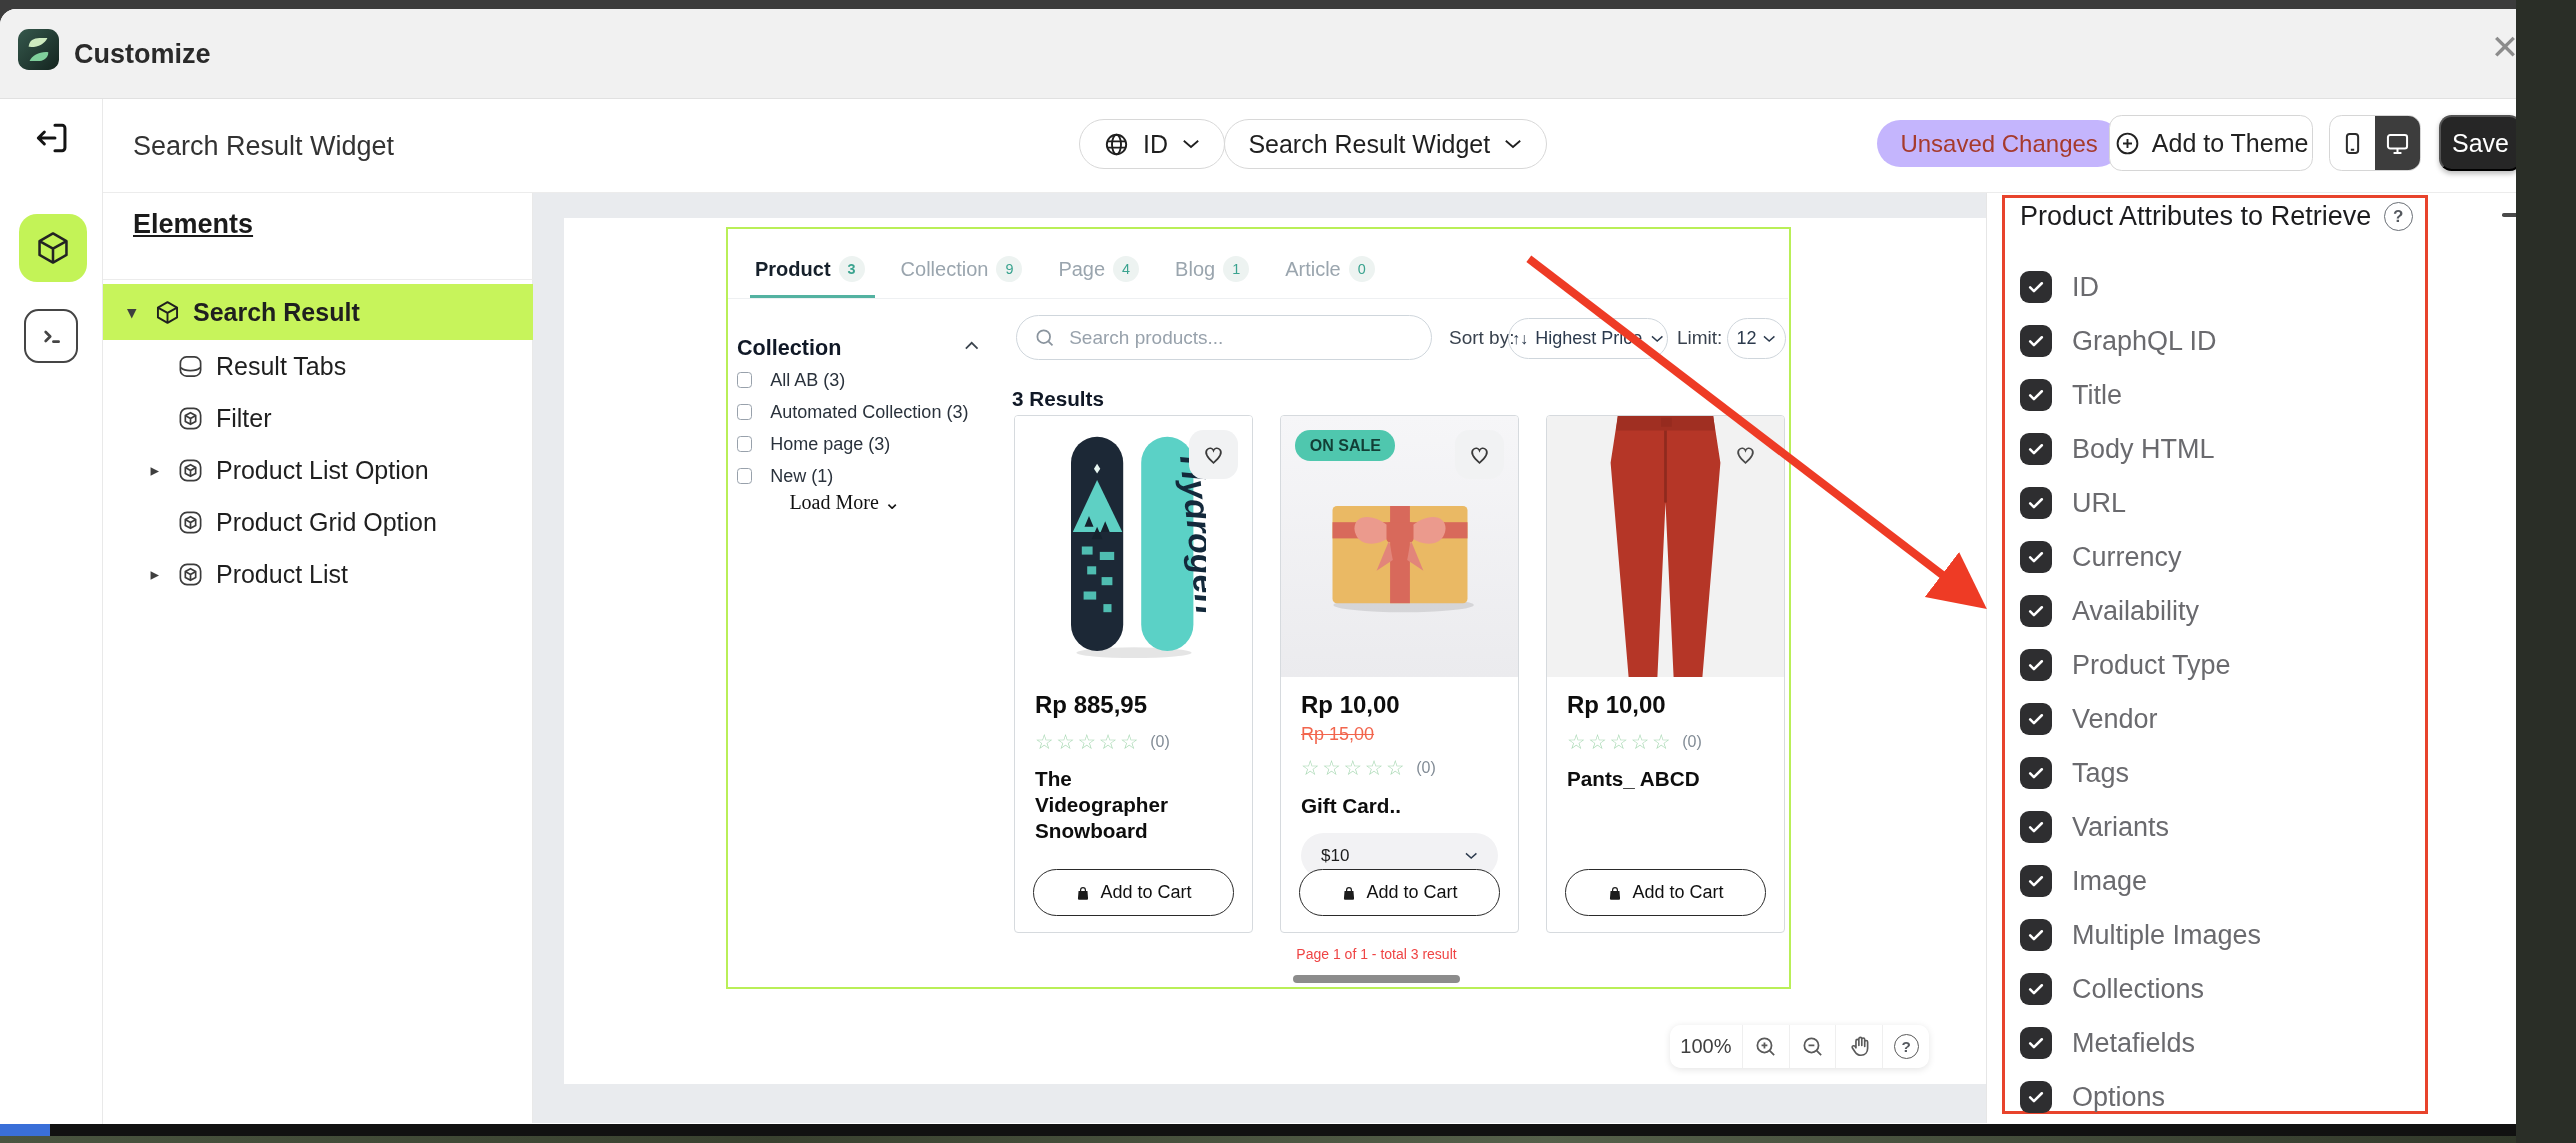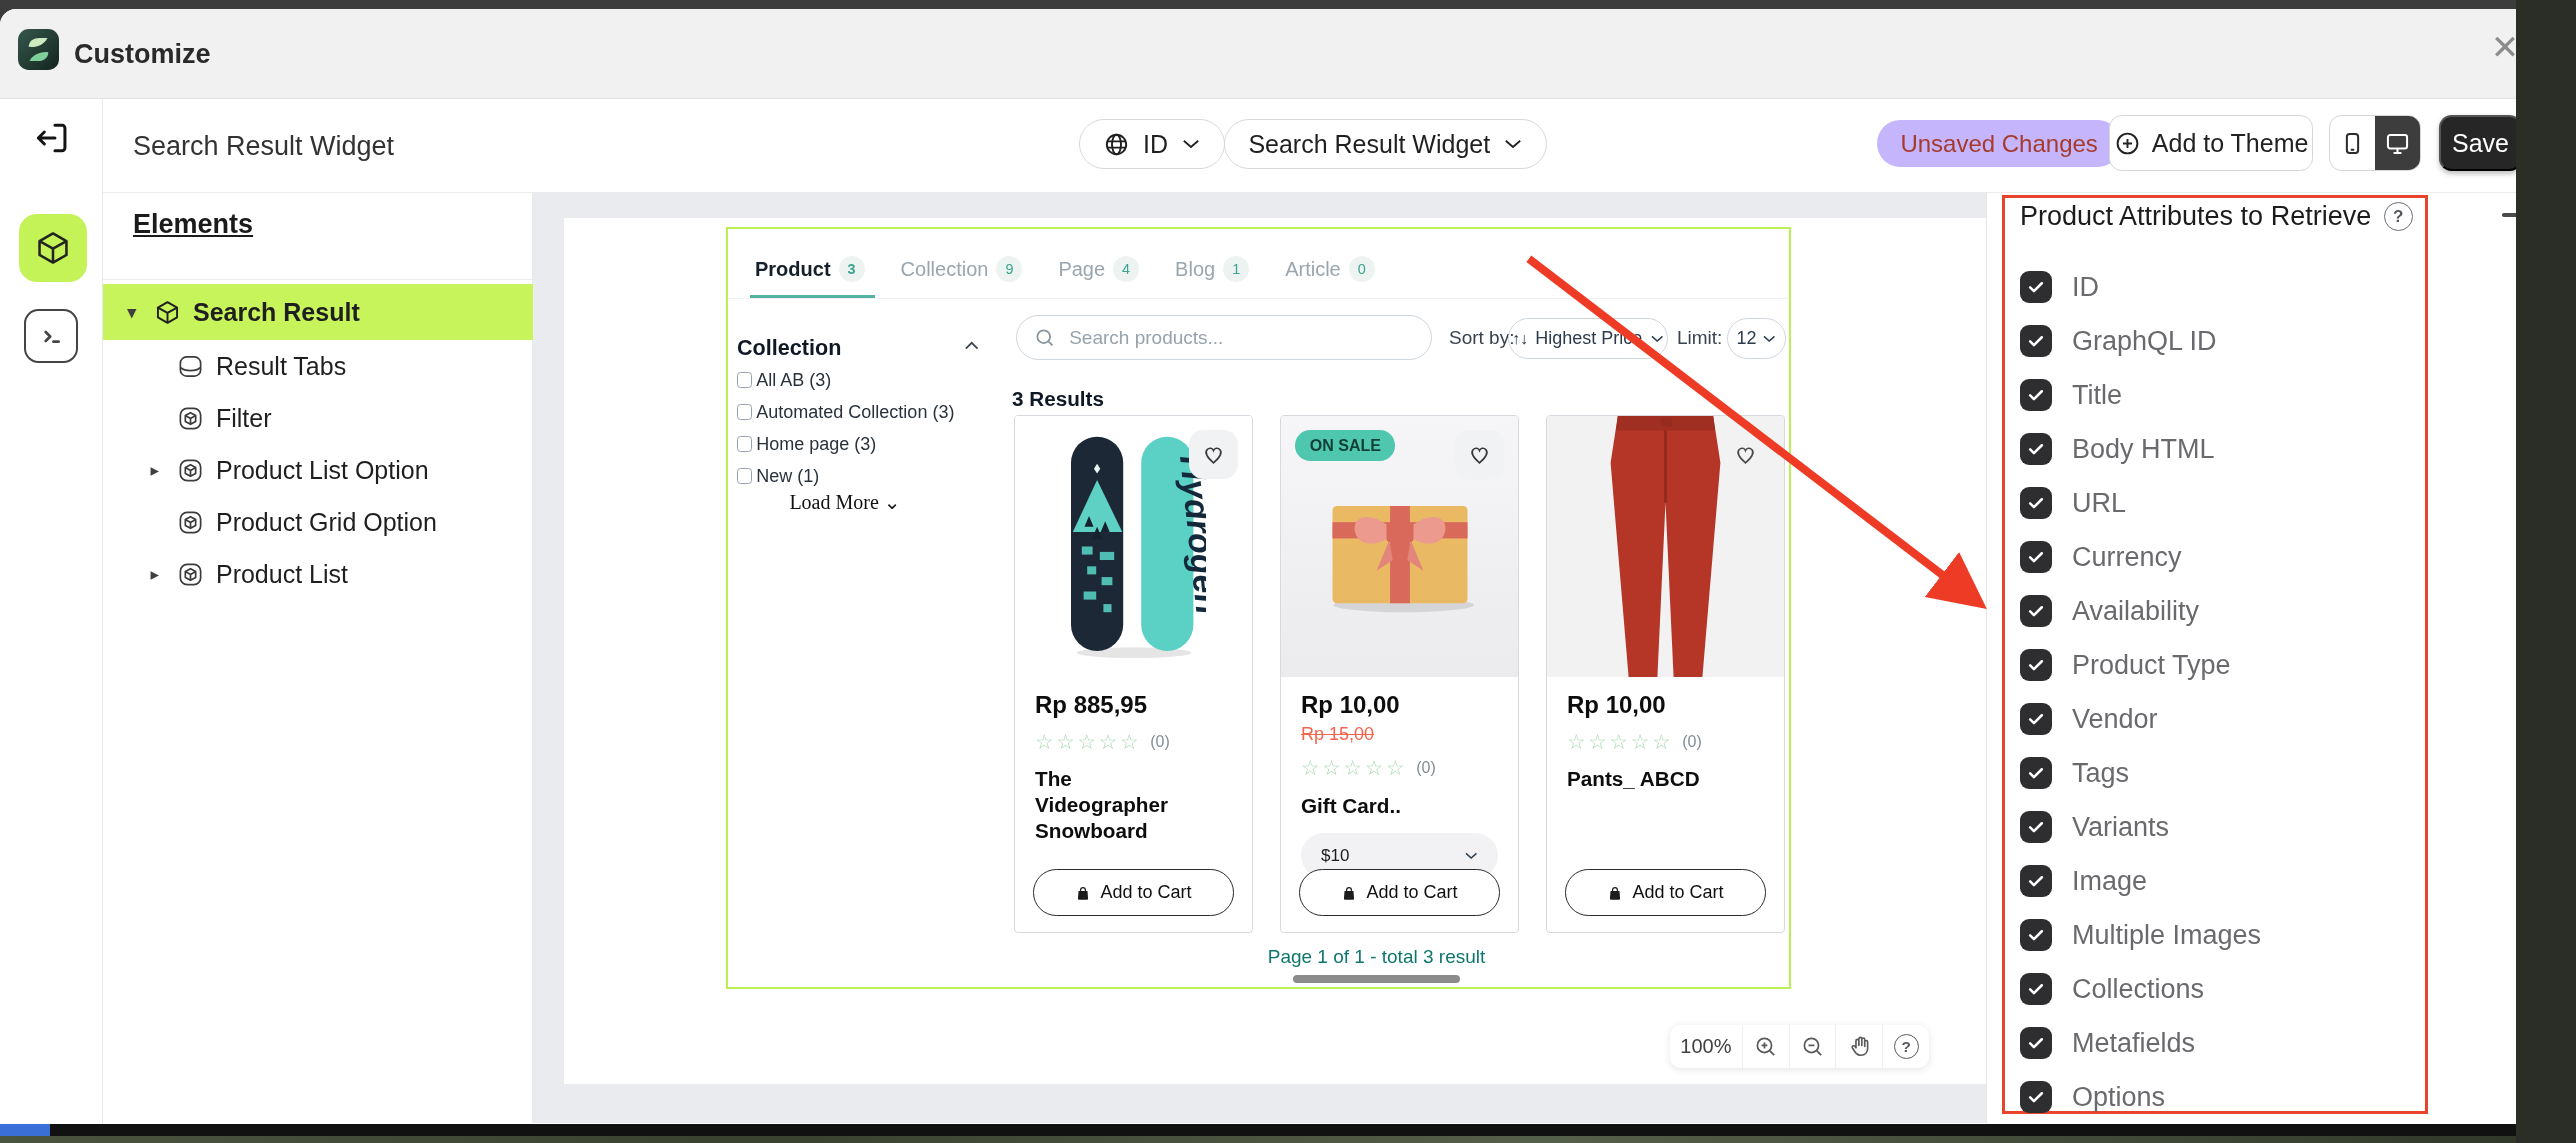--- a/index.html
+++ b/index.html
@@ -64,21 +64,21 @@
   .ptabs{left:27px;top:27px;display:flex;align-items:center;}
   .ptab{display:flex;align-items:center;gap:8px;margin-right:36px;font-size:20px;color:#9aa5ae;position:relative;cursor:pointer;}
   .ptab-badge{width:26px;height:26px;border-radius:50%;background:#edf3f1;color:#3aa38f;font-size:14.4px;display:flex;align-items:center;justify-content:center;}
   .ptab.active{color:#16202b;font-weight:700;}
   .ptab.active::after{content:"";position:absolute;left:-5.4px;right:-10.8px;bottom:-16px;height:2.7px;background:#53b2a1;}
   .ptabs-line{left:0;top:69px;width:1060px;height:0.9px;background:#eef0f2;}
 
   .f-title{left:9px;top:106px;font-size:21.6px;font-weight:700;color:#101826;}
   .f-collapse{left:232px;top:106px;width:23.4px;height:23.4px;color:#3b444e;}
   .fopts{left:9px;top:135px;}
-  .fopt{height:32px;display:flex;align-items:center;gap:4px;font-size:18px;color:#2a323c;cursor:pointer;}
+  .fopt{height:32px;display:flex;align-items:center;gap:18px;font-size:18px;color:#2a323c;cursor:pointer;}
   .fbox{width:15.3px;height:15.3px;border:1.3px solid #98a1ab;border-radius:3.6px;background:#fff;flex:none;}
   .load-more{left:9px;top:261px;width:216px;text-align:center;font-family:"Liberation Serif",serif;font-size:20px;color:#111;cursor:pointer;}
 
   .search-pill{left:288px;top:86px;width:416px;height:45px;border:0.9px solid #cfd6dc;border-radius:22.5px;display:flex;align-items:center;gap:10.8px;padding:0 16px;}
   .search-pill input{border:none;outline:none;font-size:19px;color:#5a6570;width:324px;background:transparent;}
   .search-pill input::placeholder{color:#98a2ac;}
   .tool-label{font-size:19px;color:#39424e;}
   .sort-label{left:721px;top:98px;}
   .sort-pill{left:780px;top:89px;width:160px;height:41px;border:0.9px solid #cfd6dc;border-radius:20.7px;display:flex;align-items:center;justify-content:center;gap:7.2px;font-size:18px;color:#2c3a4d;cursor:pointer;}
   .limit-label{left:949px;top:98px;}
@@ -92,21 +92,21 @@
   .sale-badge{position:absolute;left:14.4px;top:14.4px;height:31px;border-radius:15.3px;background:#4fc7ae;color:#123f36;font-size:16px;font-weight:700;display:flex;align-items:center;padding:0 14.4px;}
   .pbody{position:absolute;left:20px;right:20px;top:275px;}
   .price{font-size:24px;font-weight:700;color:#0d0d0d;}
   .old-price{font-size:18px;color:#f2654d;text-decoration:line-through;margin-top:5.4px;}
   .stars-row{display:flex;align-items:center;gap:9px;margin-top:10.8px;}
   .stars{font-size:20.7px;letter-spacing:2.7px;color:#a8d8b3;}
   .rcount{font-size:16px;color:#828c96;}
   .pname{font-size:20.7px;font-weight:700;color:#0d0d0d;margin-top:12.6px;line-height:1.25;}
   .variant-dd{margin-top:14.4px;height:45px;border-radius:22.5px;background:#f2f2f4;display:flex;align-items:center;justify-content:space-between;padding:0 20px;font-size:17px;color:#1c1c1c;cursor:pointer;}
   .atc-btn{position:absolute;left:18px;right:18px;bottom:16px;height:47px;border:1.3px solid #2a2a2a;border-radius:23.4px;background:#fff;display:flex;align-items:center;justify-content:center;gap:9px;font-size:18px;color:#101010;cursor:pointer;}
-  .pagination{left:424px;top:717px;width:449px;text-align:center;font-size:19px;color:#0f766e;}
+  .pagination{left:424px;top:717px;width:449px;text-align:center;font-size:14px;color:#ef4444;}
   .pagebar{left:565px;top:746px;width:167px;height:8px;border-radius:4.5px;background:#8c8c8c;}
 
   .zoombar{left:1670px;top:1025px;width:259px;height:43px;background:#fff;border-radius:10.8px;box-shadow:0 1.8px 7.2px rgba(0,0,0,.10);display:flex;overflow:hidden;}
   .zseg{display:flex;align-items:center;justify-content:center;border-left:0.9px solid #efefef;width:47px;cursor:pointer;}
   .zseg:first-child{border-left:none;width:72px;font-size:20px;color:#3f3f3f;}
 
   
   .rpanel{left:1986px;top:193px;width:577px;height:930px;background:#fff;border-left:0.9px solid #e6e6e6;}
   .red-box{left:2002px;top:195px;width:426px;height:919px;border:3.6px solid #e8432c;}
   .rp-title{left:2020px;top:201px;display:flex;align-items:center;gap:12.6px;font-size:27px;font-weight:500;color:#1c1c1e;}

